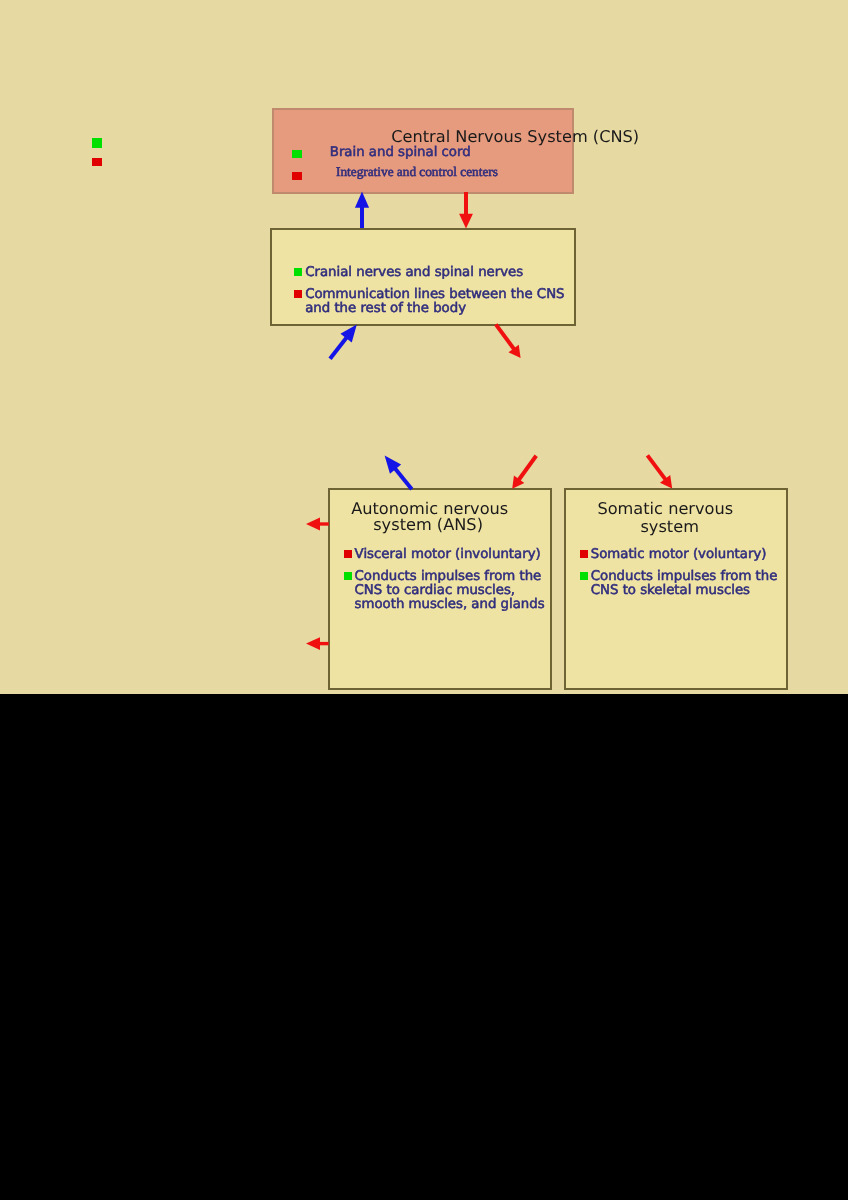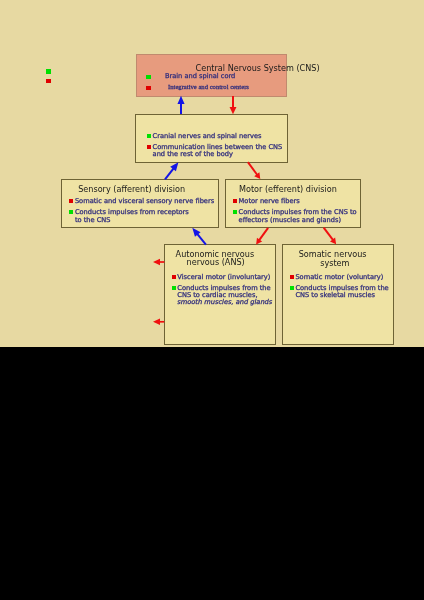--- a/index.html
+++ b/index.html
@@ -86,45 +86,29 @@
     <div class="mk mk-red" style="left:9.4px;top:30.6px;"></div>
     <div class="itm" style="left:31px;top:29px;font-family:Liberation Serif, serif;">Integrative and control centers</div>
   </div>
   <div class="box" style="left:135px;top:114px;width:153px;height:49px;">
     <div class="mk" style="left:10.5px;top:19.2px;"></div>
     <div class="itm" style="left:16.6px;top:17.9px;">Cranial nerves and spinal nerves</div>
     <div class="mk mk-red" style="left:10.5px;top:30.1px;"></div>
     <div class="itm" style="left:16.6px;top:28.8px;">Communication lines between the CNS</div>
     <div class="itm" style="left:16.6px;top:36px;">and the rest of the body</div>
   </div>
-  <div class="box" style="left:61px;top:179px;width:158px;height:49px;">
-    <div class="ttl" style="left:16.2px;top:4.9px;">Sensory (afferent) division</div>
-    <div class="mk mk-red" style="left:6.9px;top:19.1px;"></div>
-    <div class="itm" style="left:12.9px;top:18.4px;">Somatic and visceral sensory nerve fibers</div>
-    <div class="mk" style="left:6.9px;top:30.2px;"></div>
-    <div class="itm" style="left:12.9px;top:29.4px;">Conducts impulses from receptors</div>
-    <div class="itm" style="left:12.9px;top:36.6px;">to the CNS</div>
-  </div>
-  <div class="box" style="left:225px;top:179px;width:136px;height:49px;">
-    <div class="ttl" style="left:13px;top:4.9px;">Motor (efferent) division</div>
-    <div class="mk mk-red" style="left:6.6px;top:19.1px;"></div>
-    <div class="itm" style="left:12.6px;top:18.4px;">Motor nerve fibers</div>
-    <div class="mk" style="left:6.6px;top:30.2px;"></div>
-    <div class="itm" style="left:12.6px;top:29.4px;">Conducts impulses from the CNS to</div>
-    <div class="itm" style="left:12.6px;top:36.6px;">effectors (muscles and glands)</div>
-  </div>
   <div class="box" style="left:164px;top:244px;width:112px;height:101px;">
     <div class="ttl" style="left:10.6px;top:4.5px;">Autonomic nervous</div>
-    <div class="ttl" style="left:21.6px;top:13.3px;">nervous (ANS)</div>
+    <div class="ttl" style="left:21.6px;top:13.3px;">system (ANS)</div>
     <div class="mk mk-red" style="left:6.5px;top:29.8px;"></div>
     <div class="itm" style="left:12.3px;top:28.6px;">Visceral motor (involuntary)</div>
     <div class="mk" style="left:6.5px;top:40.7px;"></div>
     <div class="itm" style="left:12.3px;top:39.5px;">Conducts impulses from the</div>
     <div class="itm" style="left:12.3px;top:46.7px;">CNS to cardiac muscles,</div>
-    <div class="itm" style="left:12.3px;top:53.9px;font-style:italic;">smooth muscles, and glands</div>
+    <div class="itm" style="left:12.3px;top:53.9px;">smooth muscles, and glands</div>
   </div>
   <div class="box" style="left:282px;top:244px;width:112px;height:101px;">
     <div class="ttl" style="left:15.7px;top:4.7px;">Somatic nervous</div>
     <div class="ttl" style="left:37.2px;top:13.5px;">system</div>
     <div class="mk mk-red" style="left:6.5px;top:29.8px;"></div>
     <div class="itm" style="left:12.4px;top:28.6px;">Somatic motor (voluntary)</div>
     <div class="mk" style="left:6.5px;top:40.7px;"></div>
     <div class="itm" style="left:12.4px;top:39.5px;">Conducts impulses from the</div>
     <div class="itm" style="left:12.4px;top:46.7px;">CNS to skeletal muscles</div>
   </div>

